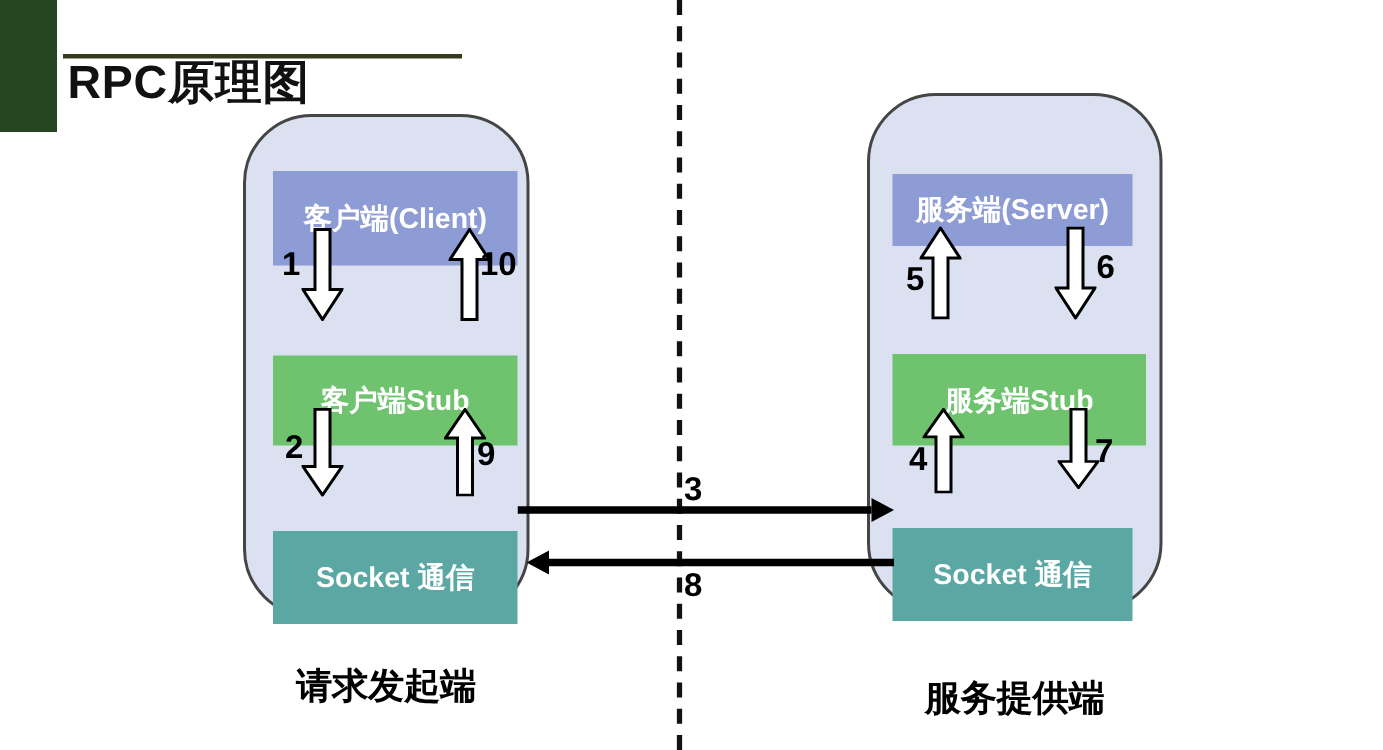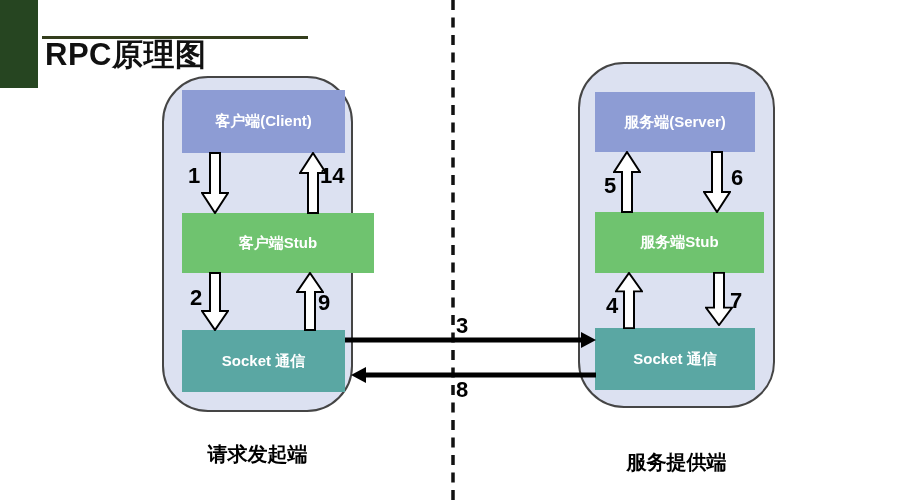--- a/index.html
+++ b/index.html
@@ -27,30 +27,30 @@
   .panel{
     border:2.5px solid var(--panel-border,#454545);
     border-radius:46px;
     background:var(--panel-bg,#dce1f1);
     box-sizing:border-box;
   }
   .panel-left{left:162px;top:76px;width:191px;height:336px;}
   .panel-right{left:578px;top:62px;width:197px;height:346px;}
   .box{
     display:flex;align-items:center;justify-content:center;
-    color:#ffffff;font-weight:700;font-size:15px;
-    text-align:center;box-sizing:border-box;
+    color:#ffffff;font-weight:700;font-size:19px;
+    text-align:center;box-sizing:border-box;margin-top:24px;
   }
   .box-blue{background:var(--client-server-box,#8d9cd4);}
   .box-green{background:var(--stub-box,#6fc36f);}
   .box-teal{background:var(--socket-box,#5aa7a3);text-align:right;}
   .b-client{left:182px;top:90px;width:163px;height:63px;}
-  .b-lstub{left:182px;top:213px;width:192px;height:60px;}
+  .b-lstub{left:182px;top:213px;width:163px;height:60px;}
   .b-lsocket{left:182px;top:330px;width:163px;height:62px;}
-  .b-server{left:595px;top:92px;width:160px;height:60px;}
+  .b-server{left:595px;top:92px;width:160px;height:48px;}
   .b-rstub{left:595px;top:212px;width:169px;height:61px;}
   .b-rsocket{left:595px;top:328px;width:160px;height:62px;}
   .num{
     font-size:22px;font-weight:700;color:#000;
   }
   .n1{left:188px;top:163px;}
   .n10{left:320px;top:163px;}
   .n2{left:190px;top:285px;}
   .n9{left:318px;top:290px;}
   .n5{left:604px;top:173px;}
@@ -64,21 +64,21 @@
   .a10{left:299px;top:152px;height:62px;}
   .a2{left:201px;top:272px;height:59px;}
   .a9{left:296px;top:272px;height:59px;}
   .a5{left:613px;top:151px;height:62px;}
   .a6{left:703px;top:151px;height:62px;}
   .a4{left:615px;top:272px;height:57px;}
   .a7{left:705px;top:272px;height:54px;}
   .a3{left:345px;top:331px;width:251px;height:18px;}
   .a8{left:351px;top:366px;width:245px;height:18px;}
   .caption{
-    font-size:20px;font-weight:700;color:#000;text-align:center;
+    font-size:24px;font-weight:700;color:#000;text-align:center;
   }
   .cap-left{left:162px;top:441px;width:191px;}
   .cap-right{left:578px;top:449px;width:197px;}
 </style>
 </head>
 <body style="--client-server-box: #8d9cd4; --stub-box: #6fc36f; --socket-box: #5aa7a3; --panel-bg: #dce1f1; --panel-border: #454545; --accent-dark-green: #264521; --title-underline: #333d1c;">
 
 <div class="abs corner-rect"></div>
 <div class="abs title">RPC原理图</div>
 <div class="abs title-underline"></div>
@@ -133,16 +133,16 @@
 
 <div class="abs num n1">1</div>
 <div class="abs num n2">2</div>
 <div class="abs num n3">3</div>
 <div class="abs num n4">4</div>
 <div class="abs num n5">5</div>
 <div class="abs num n6">6</div>
 <div class="abs num n7">7</div>
 <div class="abs num n8">8</div>
 <div class="abs num n9">9</div>
-<div class="abs num n10">14</div>
+<div class="abs num n10">10</div>
 
 <div class="abs caption cap-left">请求发起端</div>
 <div class="abs caption cap-right">服务提供端</div>
 
 </body></html>

